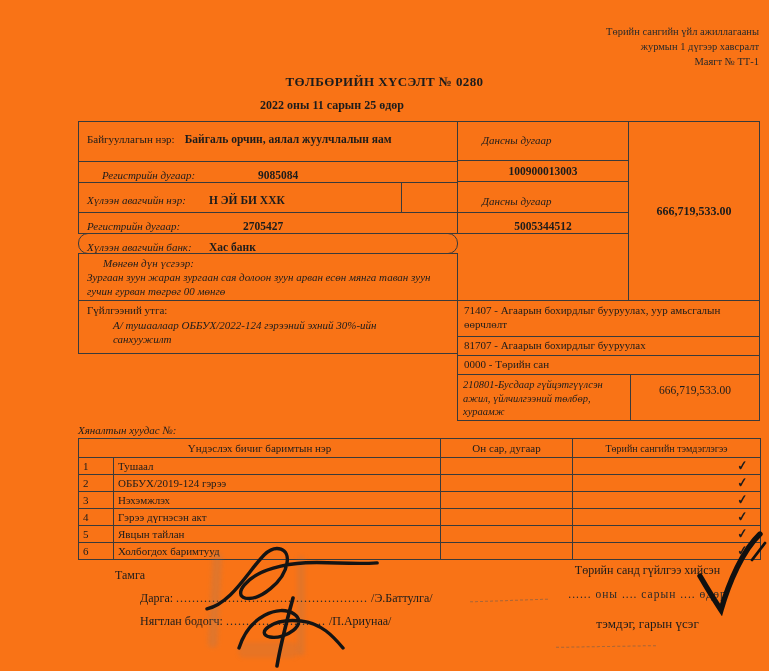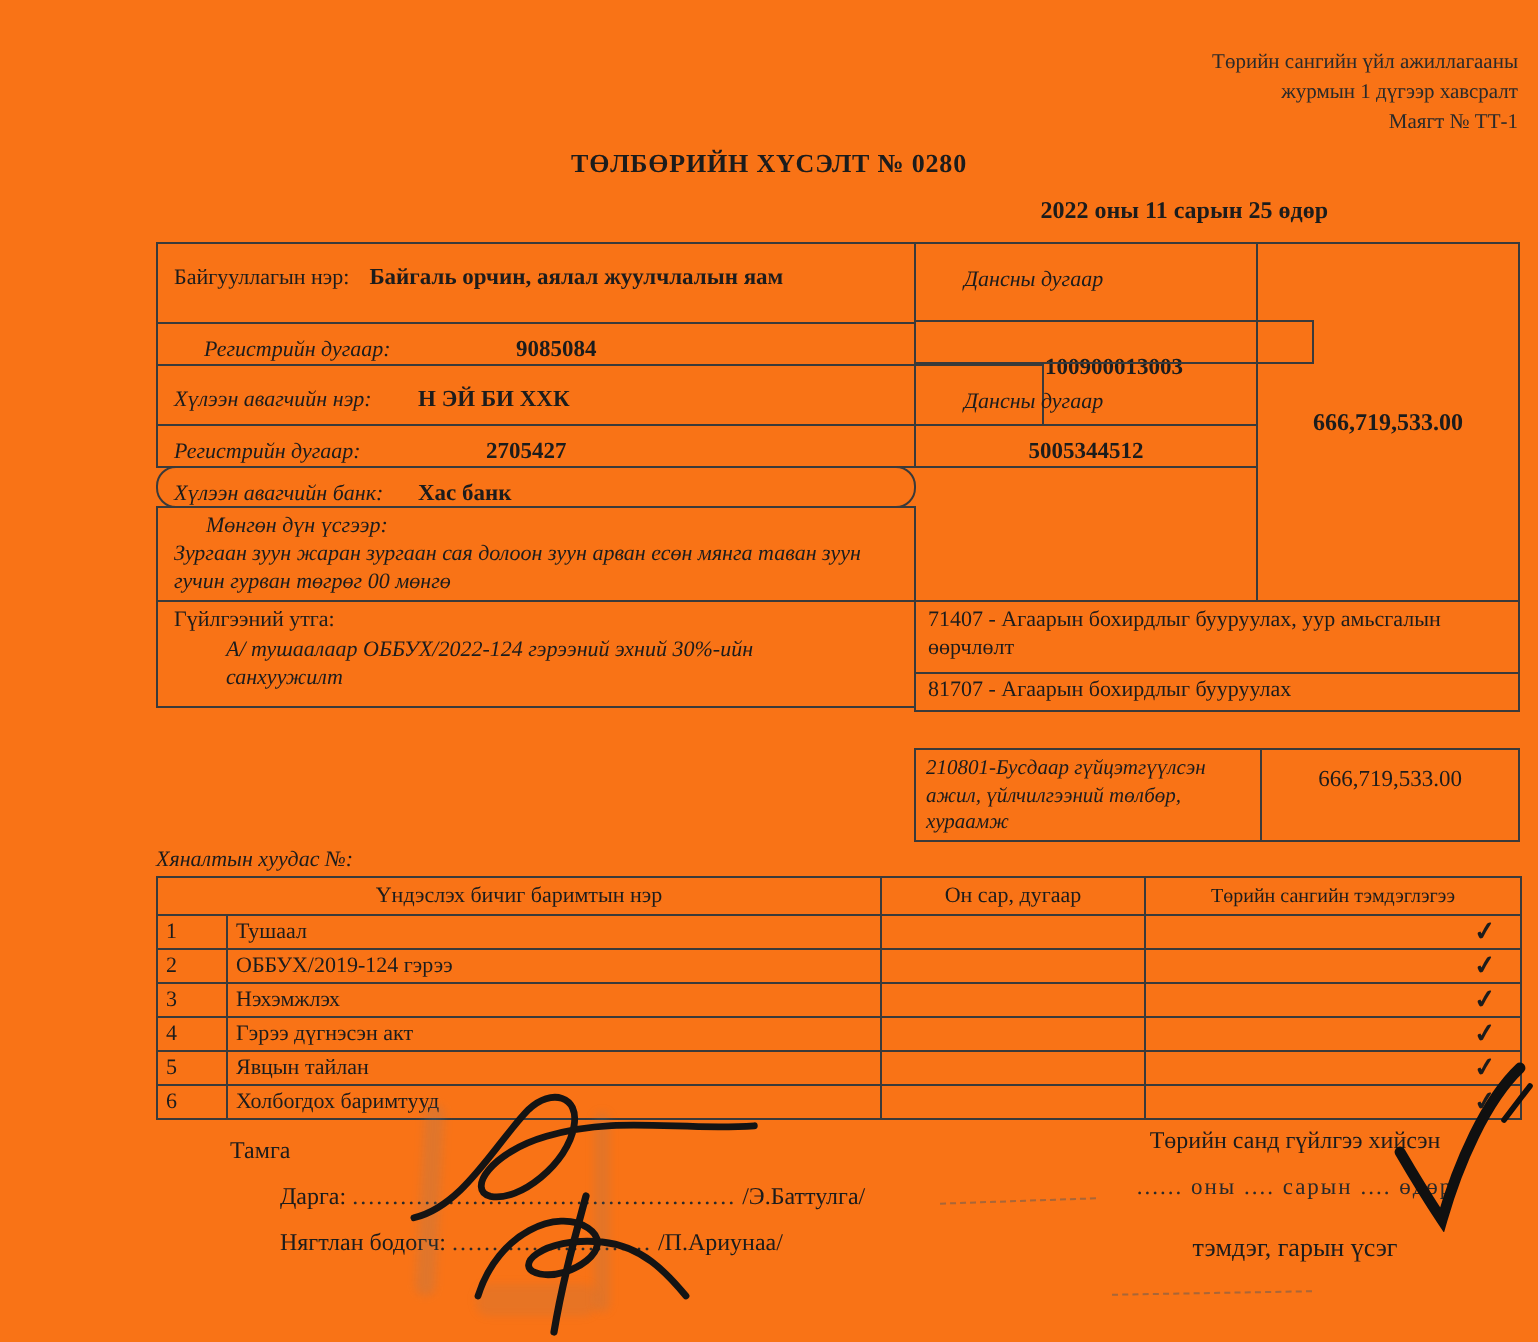--- a/index.html
+++ b/index.html
@@ -5,21 +5,21 @@
   html,body{margin:0;padding:0;background:#ffffff;}
   .doc{
     position:relative;width:769px;height:671px;background:#f97316;
     font-family:"Liberation Serif","DejaVu Serif",serif;color:#1c1c1c;overflow:hidden;
   }
   .abs{position:absolute;}
   .cell{position:absolute;border:1px solid #3a3a3a;box-sizing:border-box;background:transparent;}
   .it{font-style:italic;}
   .corner-note{top:24px;right:10px;text-align:right;font-size:10.5px;line-height:1.45;color:#2a2a2a;}
   .title{top:74px;left:0;width:769px;text-align:center;font-weight:bold;font-size:13px;letter-spacing:.4px;}
-  .dateline{top:98px;left:0;width:664px;text-align:right;font-weight:600;font-size:12px;}
+  .dateline{top:98px;left:0;width:664px;text-align:center;font-weight:600;font-size:12px;}
   .lbl{font-size:11px;}
   .val{font-size:11.5px;font-weight:bold;}
   .acc-lbl{font-style:italic;font-size:11px;}
   .check{font-weight:bold;font-size:13px;display:inline-block;transform:rotate(-6deg);}
   table.ctrl{border-collapse:collapse;table-layout:fixed;width:682px;}
   table.ctrl td,table.ctrl th{border:1px solid #3a3a3a;font-weight:normal;font-size:11px;padding:0 4px;overflow:hidden;white-space:nowrap;}
   table.ctrl th{height:18px;}
   table.ctrl td{height:16px;}
   .mark-cell{text-align:right;padding-right:12px !important;}
   .dots{letter-spacing:1px;color:#2a2a2a;}
@@ -42,21 +42,21 @@
   <div class="abs dateline">2022 оны 11 сарын 25 өдөр</div>
 
   <div class="cell" style="left:78px;top:121px;width:380px;height:41px;padding:7px 8px;">
     <span class="lbl">Байгууллагын нэр:</span>
     <span class="val" style="margin-left:6px;">Байгаль орчин, аялал жуулчлалын яам</span>
   </div>
   <div class="cell" style="left:78px;top:161px;width:380px;height:22px;padding:3px 23px;">
     <span class="lbl it" style="display:inline-block;width:152px;">Регистрийн дугаар:</span>
     <span class="val">9085084</span>
   </div>
-  <div class="cell" style="left:78px;top:182px;width:444px;height:31px;padding:7px 8px;">
+  <div class="cell" style="left:78px;top:182px;width:324px;height:31px;padding:7px 8px;">
     <span class="lbl it" style="display:inline-block;width:118px;">Хүлээн авагчийн нэр:</span>
     <span class="val">Н ЭЙ БИ ХХК</span>
   </div>
   <div class="cell" style="left:78px;top:212px;width:380px;height:22px;padding:3px 8px;">
     <span class="lbl it" style="display:inline-block;width:152px;">Регистрийн дугаар:</span>
     <span class="val">2705427</span>
   </div>
   <div class="cell" style="left:78px;top:233px;width:380px;height:21px;padding:3px 8px;border-radius:10px;">
     <span class="lbl it" style="display:inline-block;width:118px;">Хүлээн авагчийн банк:</span>
     <span class="val">Хас банк</span>
@@ -66,36 +66,37 @@
     <div class="lbl it" style="line-height:1.3;margin-top:1px;">Зургаан зуун жаран зургаан сая долоон зуун арван есөн мянга таван зуун гучин гурван төгрөг  00 мөнгө</div>
   </div>
   <div class="cell" style="left:78px;top:300px;width:380px;height:54px;padding:3px 8px;">
     <div class="lbl">Гүйлгээний утга:</div>
     <div class="lbl it" style="padding-left:26px;padding-right:30px;line-height:1.3;margin-top:2px;">А/ тушаалаар ОББУХ/2022-124 гэрээний эхний 30%-ийн санхуужилт</div>
   </div>
 
   <div class="cell" style="left:457px;top:121px;width:172px;height:40px;padding:8px 0 0 24px;">
     <span class="acc-lbl">Дансны дугаар</span>
   </div>
-  <div class="cell" style="left:457px;top:160px;width:200px;height:22px;text-align:center;padding-top:13px;">
+  <div class="cell" style="left:457px;top:160px;width:172px;height:22px;text-align:center;padding-top:0;">
     <span class="val">100900013003</span>
   </div>
   <div class="cell" style="left:457px;top:181px;width:172px;height:32px;padding:9px 0 0 24px;">
     <span class="acc-lbl">Дансны дугаар</span>
   </div>
   <div class="cell" style="left:457px;top:212px;width:172px;height:22px;text-align:center;padding-top:3px;">
     <span class="val">5005344512</span>
   </div>
 
   <div class="cell" style="left:628px;top:121px;width:132px;height:180px;display:flex;align-items:center;justify-content:center;">
     <span class="val" style="font-size:12px;">666,719,533.00</span>
   </div>
 
   <div class="cell" style="left:457px;top:300px;width:303px;height:37px;padding:2px 6px;line-height:1.3;font-size:11px;">71407 - Агаарын бохирдлыг бууруулах, уур амьсгалын өөрчлөлт</div>
   <div class="cell" style="left:457px;top:336px;width:303px;height:20px;padding:2px 6px;font-size:11px;">81707 - Агаарын бохирдлыг бууруулах</div>
+  <div class="cell" style="left:457px;top:355px;width:303px;height:20px;padding:2px 6px;font-size:11px;">0000 - Төрийн сан</div>
   <div class="cell it" style="left:457px;top:374px;width:174px;height:47px;padding:3px 5px;font-size:10.5px;line-height:1.3;">210801-Бусдаар гүйцэтгүүлсэн ажил, үйлчилгээний төлбөр, хураамж</div>
   <div class="cell" style="left:630px;top:374px;width:130px;height:47px;text-align:center;padding-top:5px;">
     <span style="font-size:11.5px;">666,719,533.00</span>
   </div>
 
   <div class="abs it" style="left:78px;top:424px;font-size:11px;">Хяналтын хуудас №:</div>
 
   <table class="ctrl abs" style="left:78px;top:438px;">
     <colgroup>
         <col style="width:35px">

